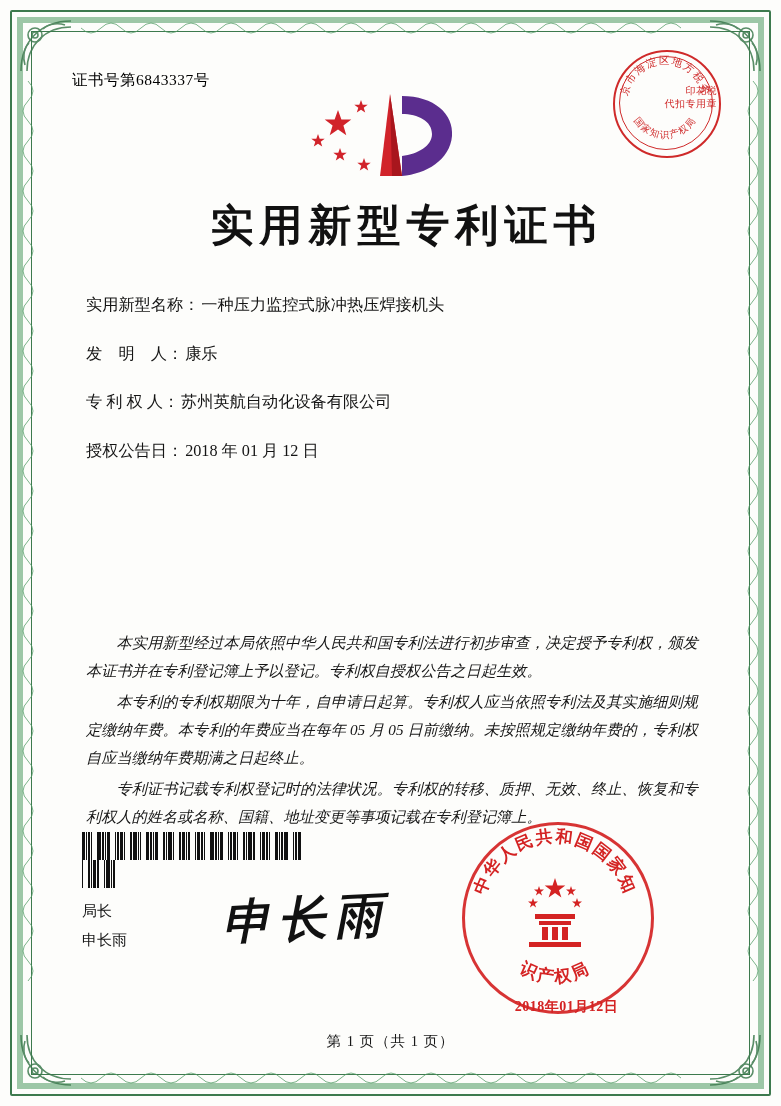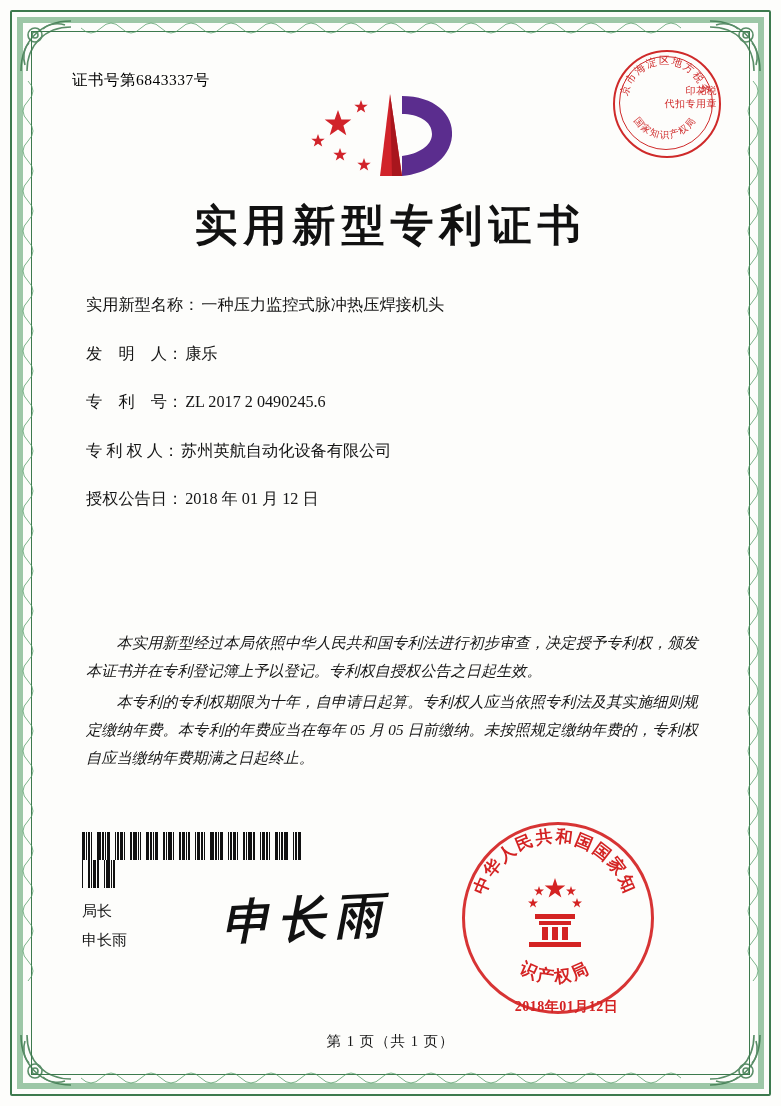--- a/index.html
+++ b/index.html
@@ -115,21 +115,21 @@
   
   .logo {
     position: absolute;
     left: 252px; top: 48px;
     width: 175px; height: 92px;
   }
 
   
   .doc-title {
     position: absolute;
-    left: 0; top: 155px;
+    left: 16px; top: 155px;
     width: 697px;
     text-align: center;
     font-size: 43px;
     font-weight: bold;
     letter-spacing: 6px;
     color: #111;
     font-family: "Liberation Serif", "DejaVu Serif", serif;
   }
 
   
@@ -353,36 +353,33 @@
     <div class="fields">
       <div class="field-row">
         <span class="field-label">实用新型名称：</span>
         <span class="field-value">一种压力监控式脉冲热压焊接机头</span>
       </div>
       <div class="field-row">
         <span class="field-label">发　明　人：</span>
         <span class="field-value">康乐</span>
       </div>
       <div class="field-row">
-        <span class="field-label">专　利　号：</span>
-        <span class="field-value">ZL 2017 2 0490245.6</span>
-      </div>
-      <div class="field-row">
         <span class="field-label">专 利 权 人：</span>
         <span class="field-value">苏州英航自动化设备有限公司</span>
       </div>
       <div class="field-row">
         <span class="field-label">授权公告日：</span>
         <span class="field-value">2018 年 01 月 12 日</span>
       </div>
     </div>
 
     <div class="body-text">
       <p>本实用新型经过本局依照中华人民共和国专利法进行初步审查，决定授予专利权，颁发本证书并在专利登记簿上予以登记。专利权自授权公告之日起生效。</p>
       <p>本专利的专利权期限为十年，自申请日起算。专利权人应当依照专利法及其实施细则规定缴纳年费。本专利的年费应当在每年 05 月 05 日前缴纳。未按照规定缴纳年费的，专利权自应当缴纳年费期满之日起终止。</p>
+      <p>专利证书记载专利权登记时的法律状况。专利权的转移、质押、无效、终止、恢复和专利权人的姓名或名称、国籍、地址变更等事项记载在专利登记簿上。</p>
     </div>
 
     <div class="barcode">
       <span style="width:3px"></span><span style="width:1px"></span><span style="width:2px"></span><span style="width:1px"></span>
       <span style="width:4px"></span><span style="width:2px"></span><span style="width:1px"></span><span style="width:3px"></span>
       <span style="width:1px"></span><span style="width:2px"></span><span style="width:3px"></span><span style="width:1px"></span>
       <span style="width:2px"></span><span style="width:4px"></span><span style="width:1px"></span><span style="width:1px"></span>
       <span style="width:3px"></span><span style="width:2px"></span><span style="width:1px"></span><span style="width:3px"></span>
       <span style="width:2px"></span><span style="width:1px"></span><span style="width:4px"></span><span style="width:1px"></span>
       <span style="width:2px"></span><span style="width:3px"></span><span style="width:1px"></span><span style="width:2px"></span>

